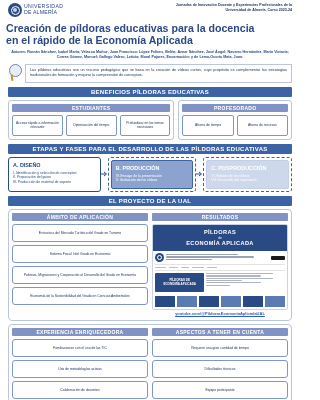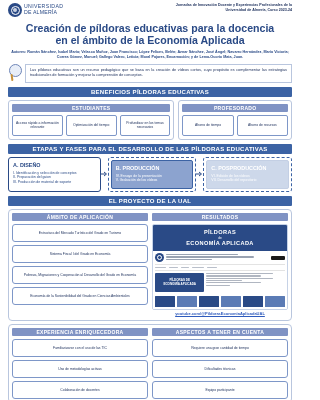--- a/index.html
+++ b/index.html
@@ -16,21 +16,21 @@
   .topbar{display:flex;align-items:flex-start;justify-content:space-between;padding:3px 2px 0 2px;}
   .logo{display:flex;align-items:center;gap:2px;}
   .logo-seal{width:14px;height:14px;border-radius:50%;background:#2a4a86;position:relative;flex:none;}
   .logo-seal:after{content:"";position:absolute;inset:2.5px;border-radius:50%;border:1px solid #ffffff;}
   .logo-seal:before{content:"";position:absolute;inset:5px;border-radius:50%;background:#ffffff;opacity:.75;}
   .logo-text{font-size:5.2px;line-height:5.6px;color:#2a4a86;letter-spacing:.2px;font-weight:400;}
   .logo-text div:first-child{letter-spacing:.35px;}
   .jornadas{text-align:right;font-size:3.6px;line-height:4.6px;color:#1a2d5a;font-weight:700;max-width:130px;}
 
   h1.title{
-    text-align:center;margin:5px 0 0 0;
+    text-align:left;margin:5px 0 0 0;
     font-size:10.6px;line-height:12px;font-weight:700;color:#2a4a86;
   }
   .authors{
     margin:4px 4px 0 4px;text-align:center;
     font-size:3.7px;line-height:5px;font-weight:700;color:#2a4a86;
   }
 
   
   .abstract-wrap{display:flex;align-items:flex-start;gap:3px;margin:4px 2px 0 2px;}
   .mag-icon{flex:none;width:14px;height:18px;position:relative;}
@@ -139,21 +139,21 @@
       <div class="logo-text">
         <div>UNIVERSIDAD</div>
         <div>DE ALMERÍA</div>
       </div>
     </div>
     <div class="jornadas">Jornadas de Innovación Docente y Experiencias Profesionales de la Universidad de Almería, Curso 2023-24</div>
   </div>
 
   <h1 class="title">
     <span>Creación de píldoras educativas para la docencia</span><br>
-    <span>en el ámbito de la Economía Aplicada</span>
+    <span>en el rápido de la Economía Aplicada</span>
   </h1>
 
   <div class="authors">Autores: Román Sánchez, Isabel María; Velasco Muñoz, Juan Francisco; López Felices, Belén; Aznar Sánchez, José Ángel; Navarro Hernández, María Victoria; Correa Gómez, Manuel; Gallego Valero, Leticia; Moral Pajares, Encarnación; y de Lema-Osorio Mata, Juan.</div>
 
   <div class="abstract-wrap">
     <div class="mag-icon">
       <div class="ring"></div>
         <div class="handle"></div>
     </div>
     <div class="abstract">Las píldoras educativas son un recurso pedagógico que se basa en la creación de vídeos cortos, cuyo propósito es complementar las estrategias tradicionales de formación y mejorar la comprensión de conceptos.</div>

